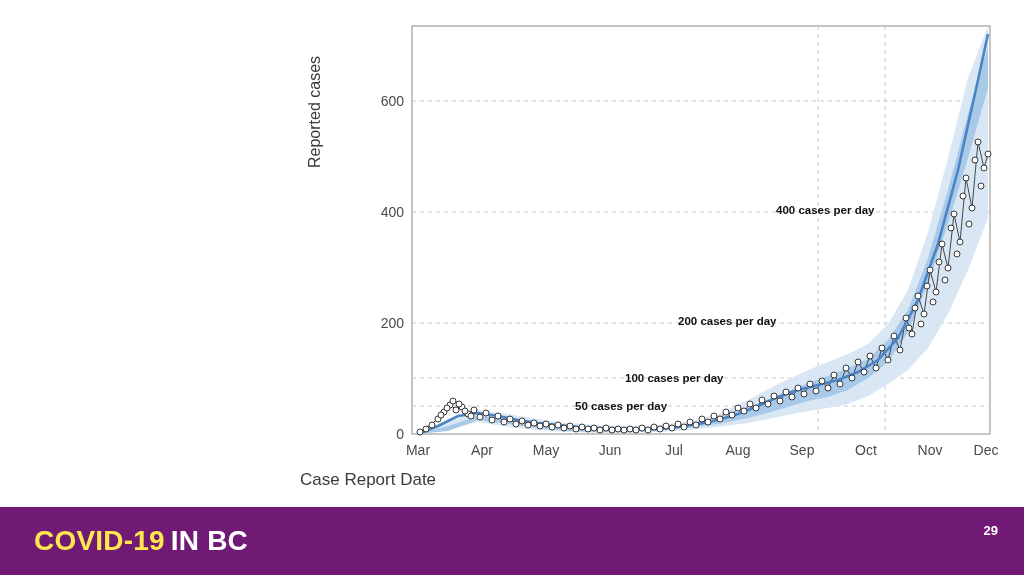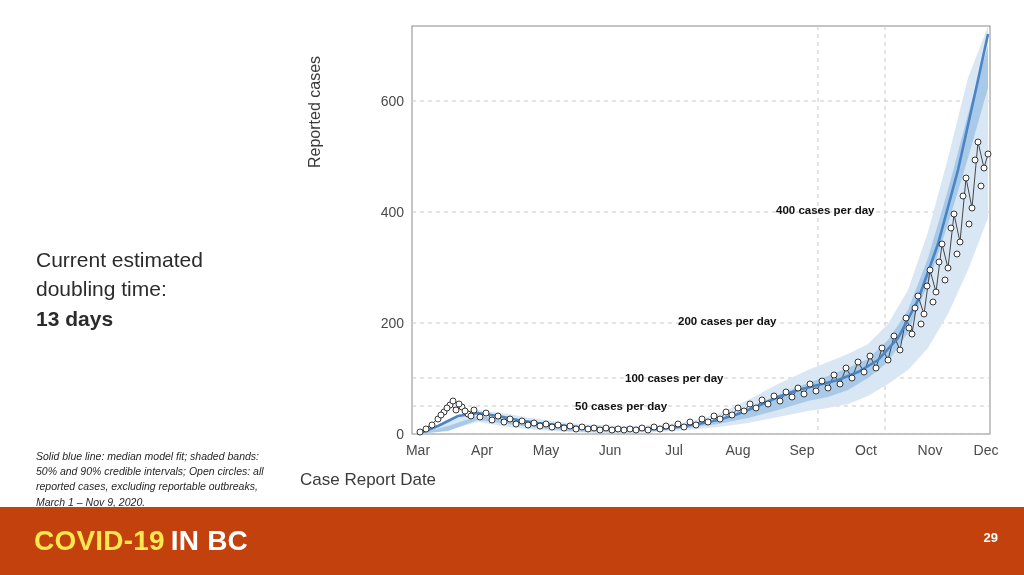--- a/index.html
+++ b/index.html
@@ -110,58 +110,49 @@
     fill: #111111;
   }
 
   
   .footer {
     position: absolute;
     left: 0;
     bottom: 0;
     width: 1024px;
     height: 68px;
-    background: #c2410c;
+    background: #701a75;
   }
   .footer-text {
     position: absolute;
     left: 34px;
     top: 18px;
     font-size: 28px;
     font-weight: bold;
     letter-spacing: 0.2px;
   }
   .footer-covid { color: #ffe74d; }
   .footer-inbc { color: #ffffff; margin-left: 6px; }
   .page-num {
     position: absolute;
     right: 26px;
-    top: 23px;
+    top: 16px;
     color: #ffffff;
     font-size: 13px;
     font-weight: bold;
   }
 </style>
 </head>
 <body>
 
 <div id="slide">
 
   <div class="left-col">
 
-    <div class="subtitle-block">
-      <div class="subtitle-lead">Current estimated
-doubling time:</div>
-      <div class="subtitle-value">13 days</div>
-    </div>
-
-    <div class="footnote">Solid blue line: median model fit; shaded bands:
-50% and 90% credible intervals; Open circles: all
-reported cases, excluding reportable outbreaks,
-March 1 – Nov 9, 2020.</div>
+
   </div>
 
   <div class="chart-wrap">
     <div class="axis-title-y">Reported cases</div>
     <div class="axis-title-x">Case Report Date</div>
 
     <svg class="plot" viewBox="0 0 660 450" preserveAspectRatio="none">
 
       <rect x="72" y="8" width="578" height="408" fill="#ffffff" stroke="#8a8a8a" stroke-width="1"></rect>
 

